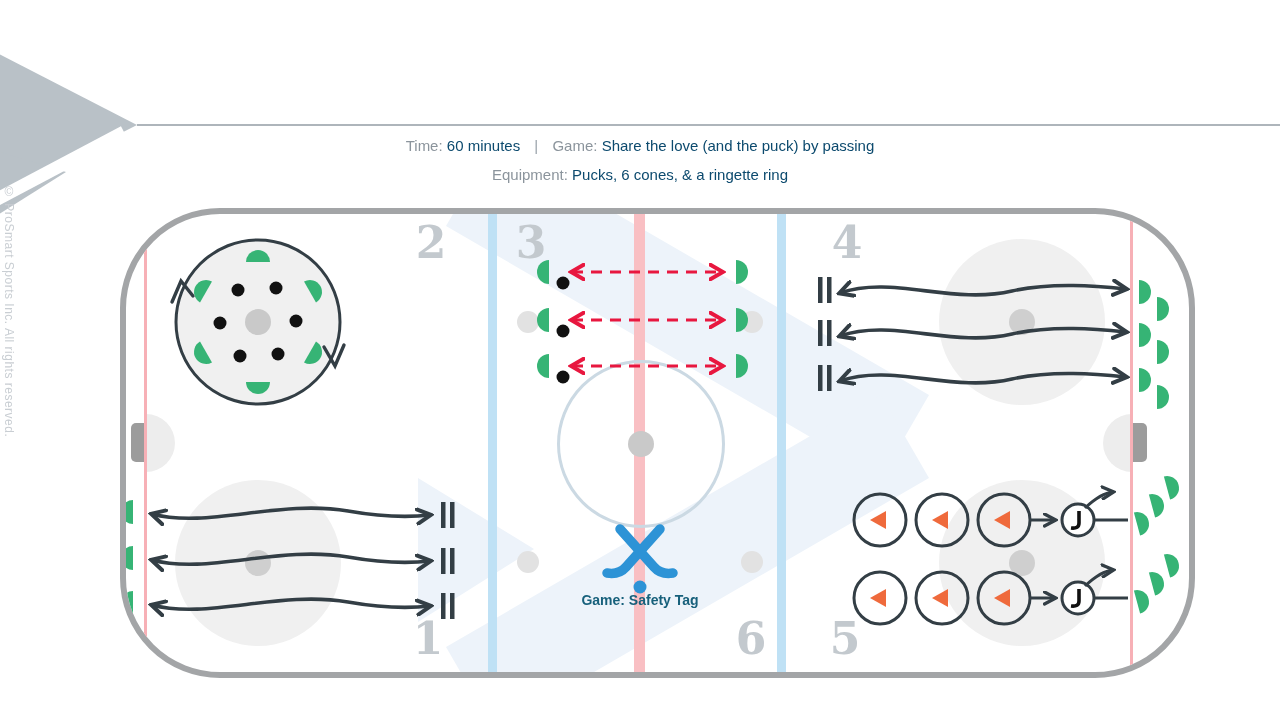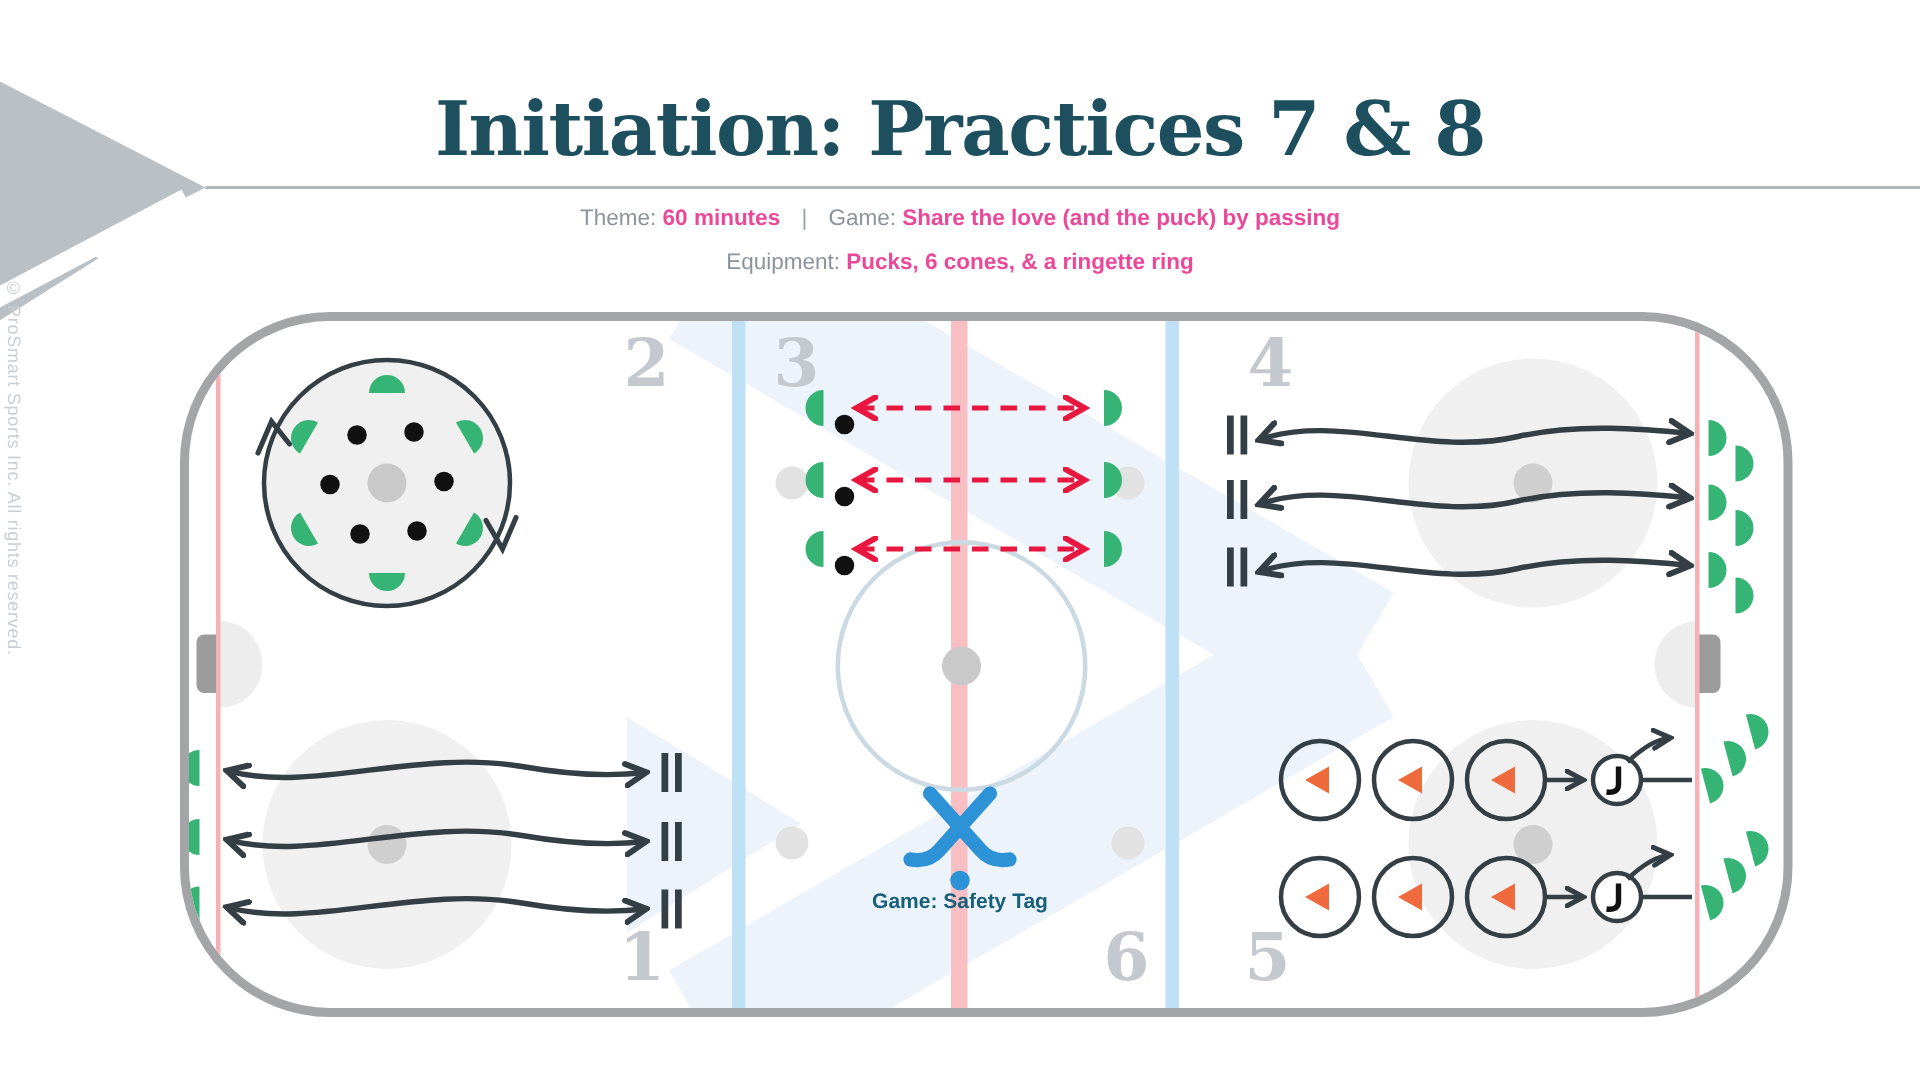--- a/index.html
+++ b/index.html
@@ -4,21 +4,21 @@
 <style>
   html,body{margin:0;padding:0;background:#fff;}
   .page{position:relative;width:1280px;height:720px;background:#fff;overflow:hidden;
         font-family:"Liberation Sans",sans-serif;}
   
   .title{position:absolute;top:56px;left:0;width:100%;text-align:center;
          font-family:"DejaVu Serif",serif;font-weight:bold;font-size:50px;
          color:#1d4f5e;letter-spacing:-1px;}
   .divider{position:absolute;top:124px;left:137px;right:0;height:2px;background:#aeb5bb;}
   .meta{position:absolute;left:0;width:100%;text-align:center;font-size:15px;color:#8b949c;}
-  .meta .b{font-weight:bold;color:#ec4899;}
+  .meta .b{font-weight:normal;color:#0c4a6e;}
   .meta .sep{margin:0 10px;color:#9aa3aa;}
   .meta1{top:137px;} .meta2{top:166px;}
   
   .copyright{position:absolute;left:2px;top:185px;height:420px;
              writing-mode:vertical-rl;font-size:12px;color:#c9ced3;letter-spacing:.5px;}
   
   .logo{position:absolute;left:0;top:0;}
   
   .rink{position:absolute;left:120px;top:208px;width:1075px;height:470px;box-sizing:border-box;
         border:6px solid #a3a5a7;border-radius:100px;background:#fff;overflow:hidden;}
@@ -59,25 +59,24 @@
 </svg>
 
 <div class="page">
 
   <svg class="logo" width="150" height="250">
     <polygon points="-90,8 137,125 -90,240" fill="#b9c1c7"></polygon>
     <polygon points="-90,125 66,172 -90,270" fill="#b9c1c7"></polygon>
     <line x1="124" y1="132" x2="-95" y2="248" stroke="#ffffff" stroke-width="13"></line>
   </svg>
 
-  <div class="title">Initiation: Practices 7 &amp; 8</div>
   <div class="divider"></div>
 
   <div class="meta meta1">
-    <span>Theme:</span>
+    <span>Time:</span>
     <span class="b">60 minutes</span>
     <span class="sep">|</span>
     <span>Game:</span>
     <span class="b">Share the love (and the puck) by passing</span>
   </div>
   <div class="meta meta2">
     <span>Equipment:</span>
     <span class="b">Pucks, 6 cones, &amp; a ringette ring</span>
   </div>
 

